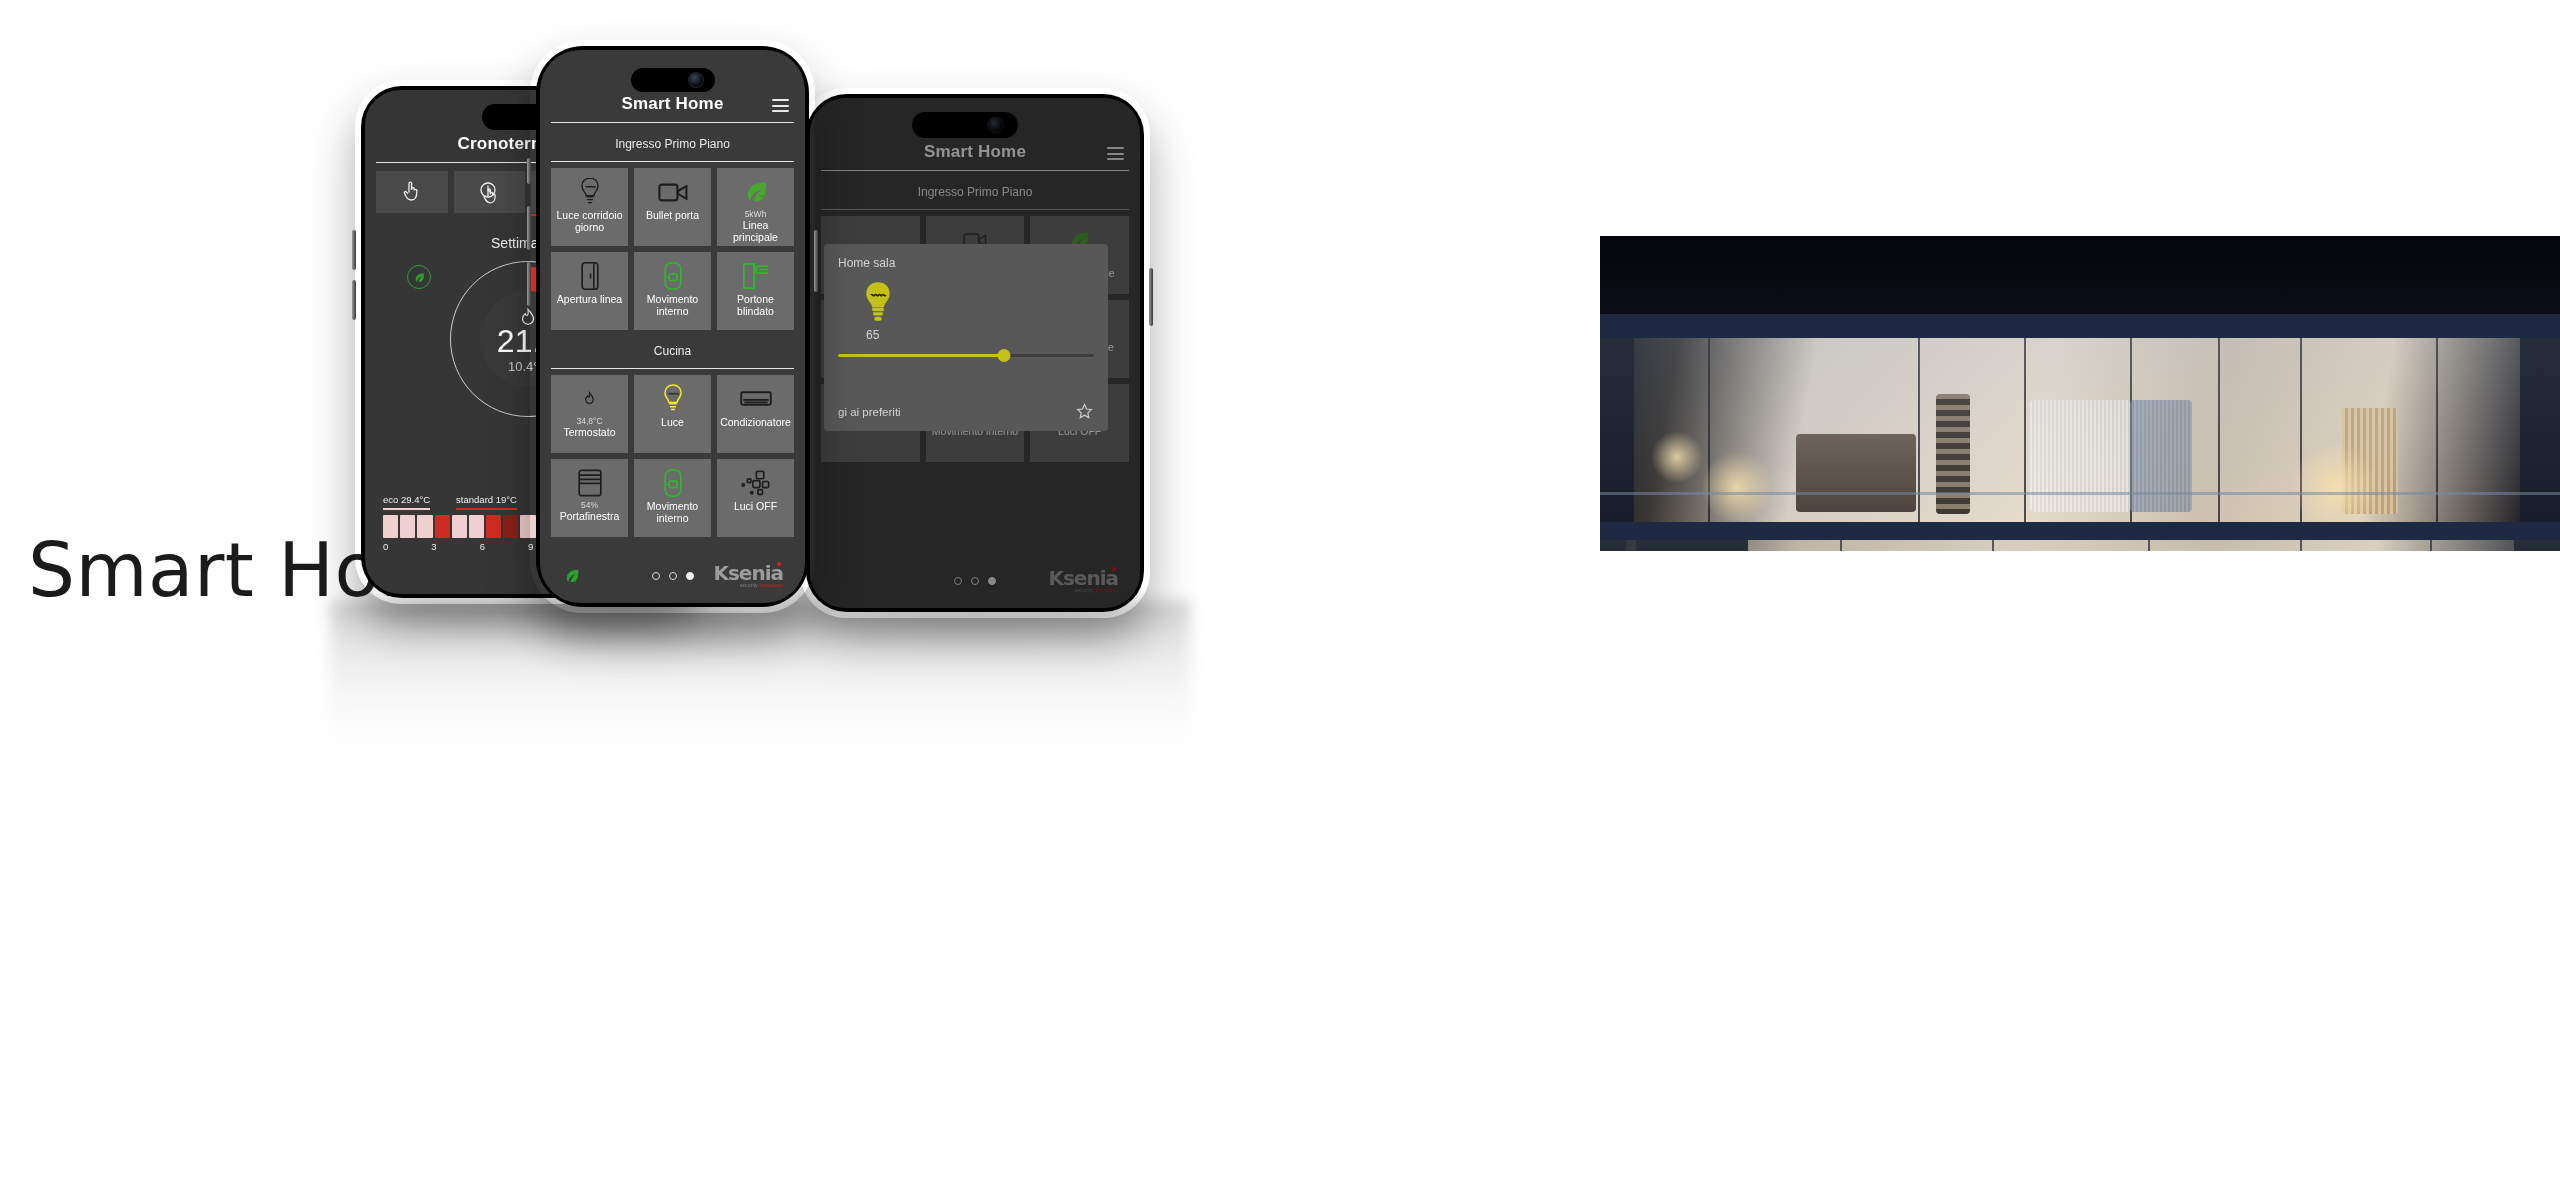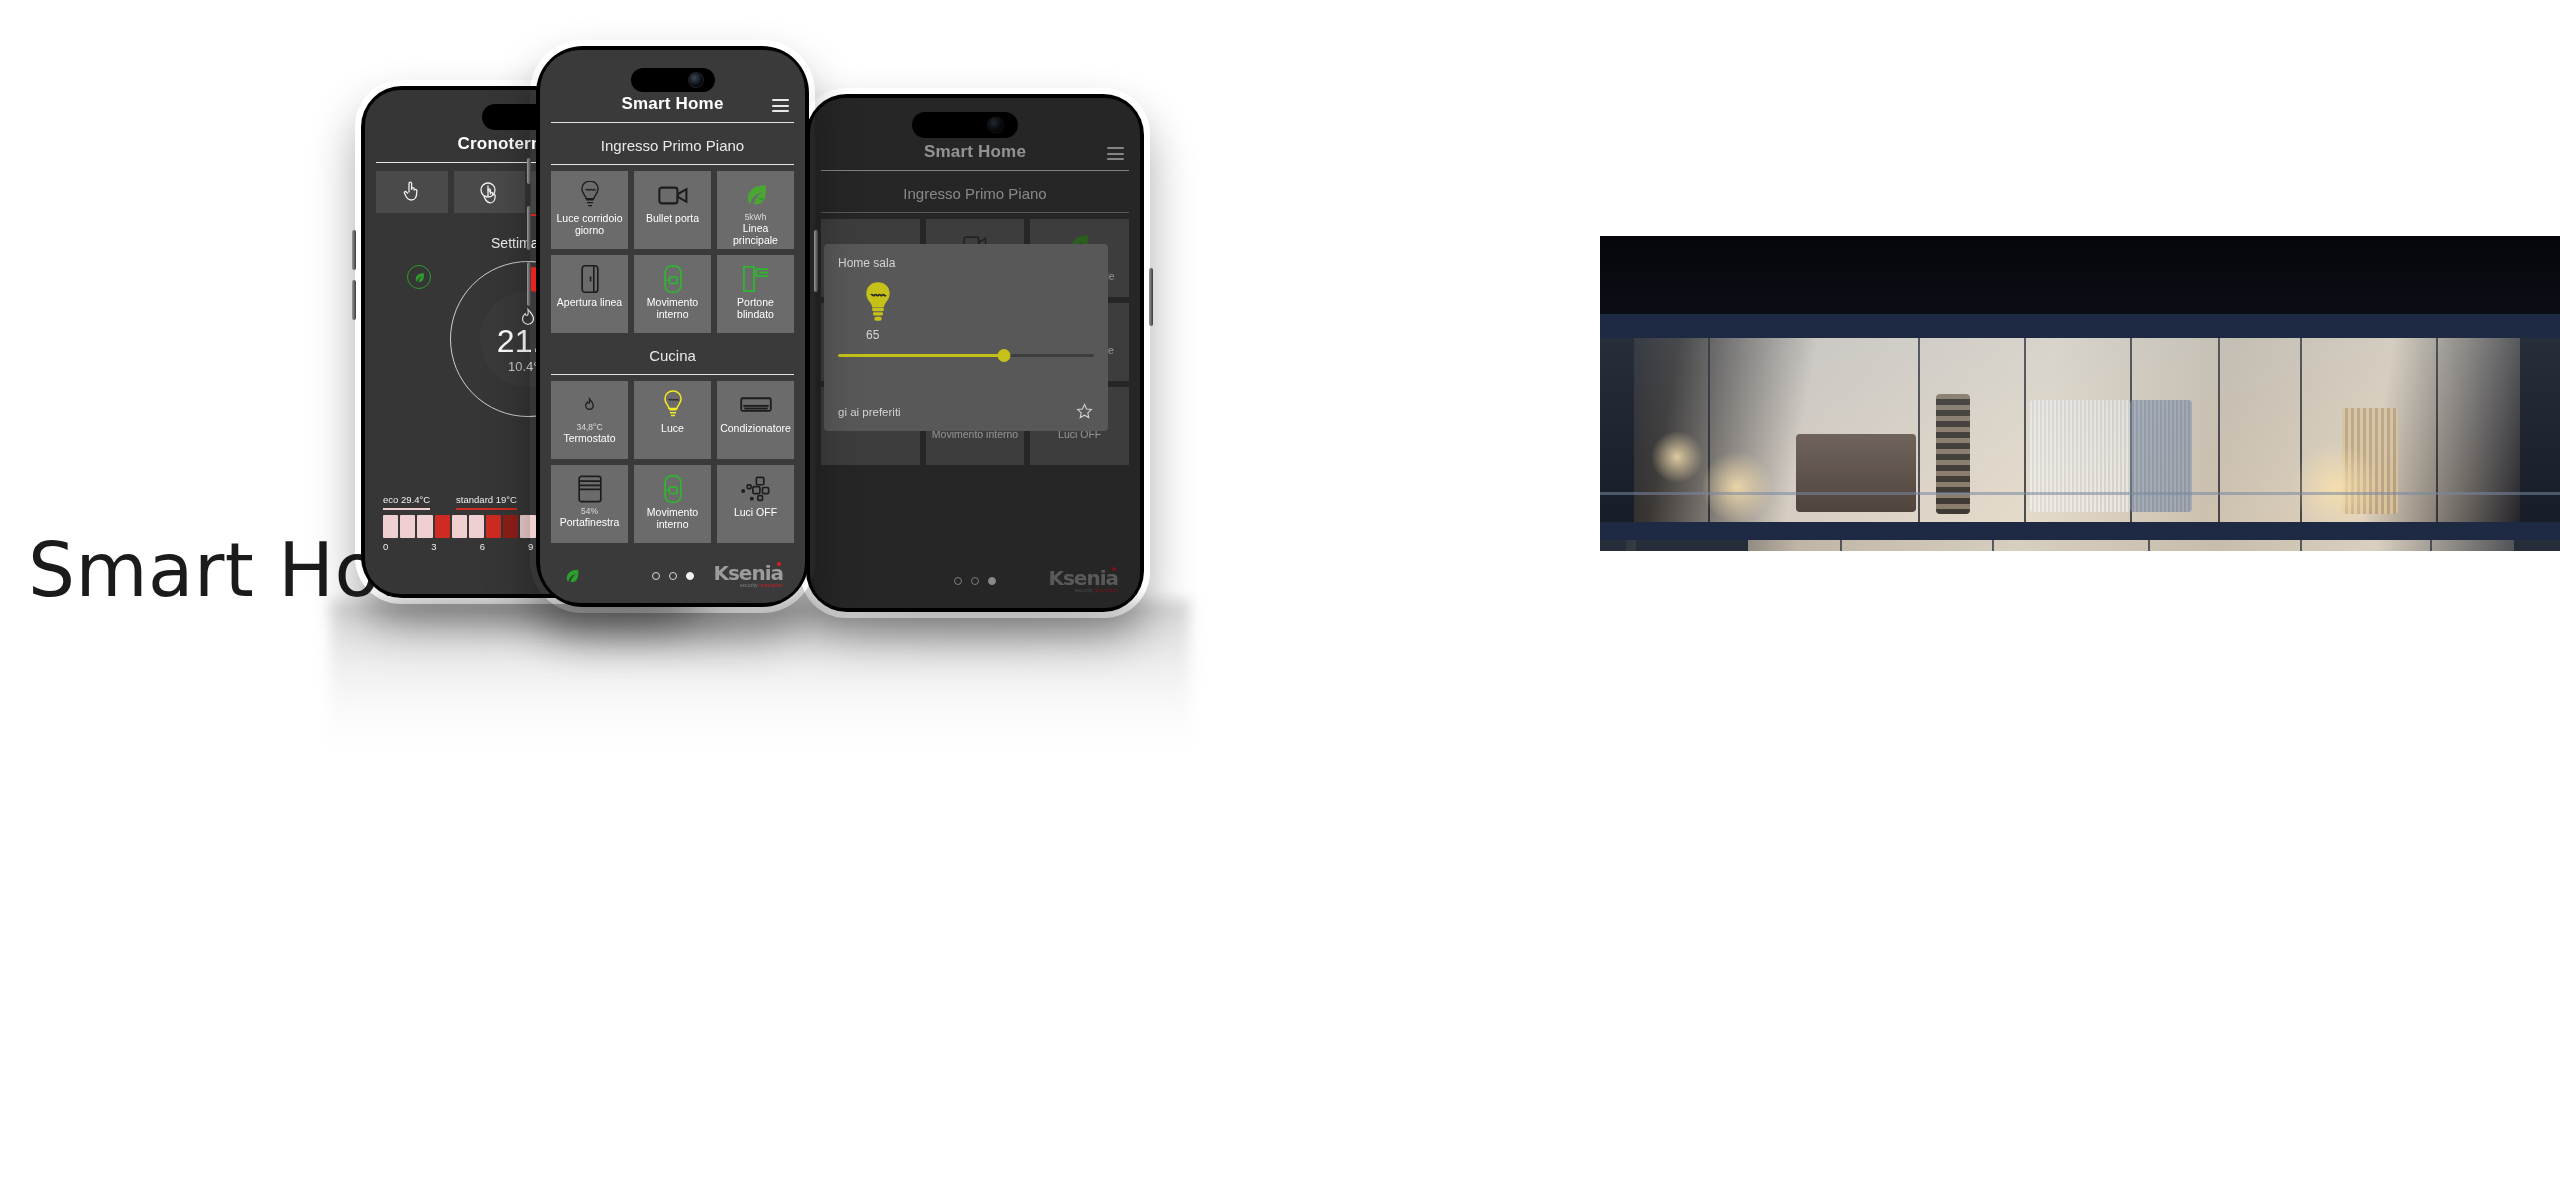--- a/index.html
+++ b/index.html
@@ -107,21 +107,21 @@
   .appbar .burger{
     position:absolute;right:16px;bottom:10px;width:17px;height:13px;
     display:flex;flex-direction:column;justify-content:space-between;
   }
   .appbar .burger i{display:block;height:2px;background:#e8e8e8;border-radius:1px;}
   .appbar .homeicon{position:absolute;right:-14px;bottom:9px;width:16px;height:14px;}
   .rule{height:1px;background:#e4e4e4;margin:0 11px;}
   .rule.dim{background:#9a9a9a;}
 
   .section-label{
-    text-align:center;font-size:15px;color:#e9e9e9;padding:14px 0 10px;font-weight:400;
+    text-align:center;font-size:12px;color:#e9e9e9;padding:14px 0 10px;font-weight:400;
   }
   .grid{
     display:grid;grid-template-columns:repeat(3,1fr);gap:6px;padding:6px 11px 0;
   }
   .tile{
     background:#6b6b6b;height:78px;display:flex;flex-direction:column;
     align-items:center;justify-content:flex-start;padding-top:9px;box-sizing:border-box;
   }
   .tile .ic{height:30px;display:flex;align-items:center;justify-content:center;margin-bottom:3px;}
   .tile .sub{font-size:8.5px;color:#dcdcdc;line-height:1.05;margin-bottom:1px;}

